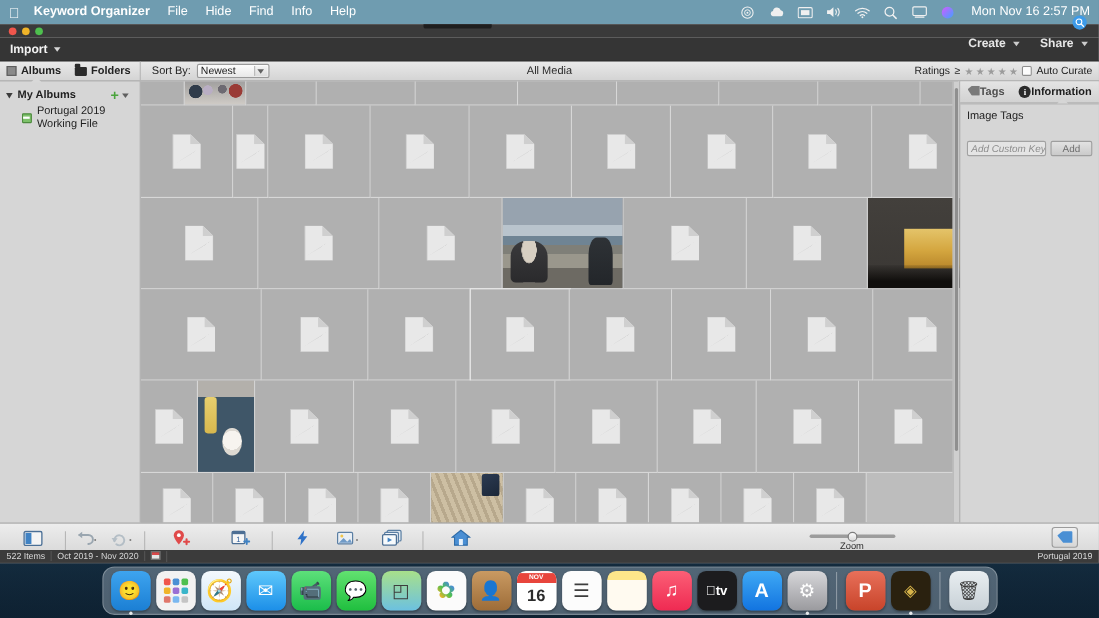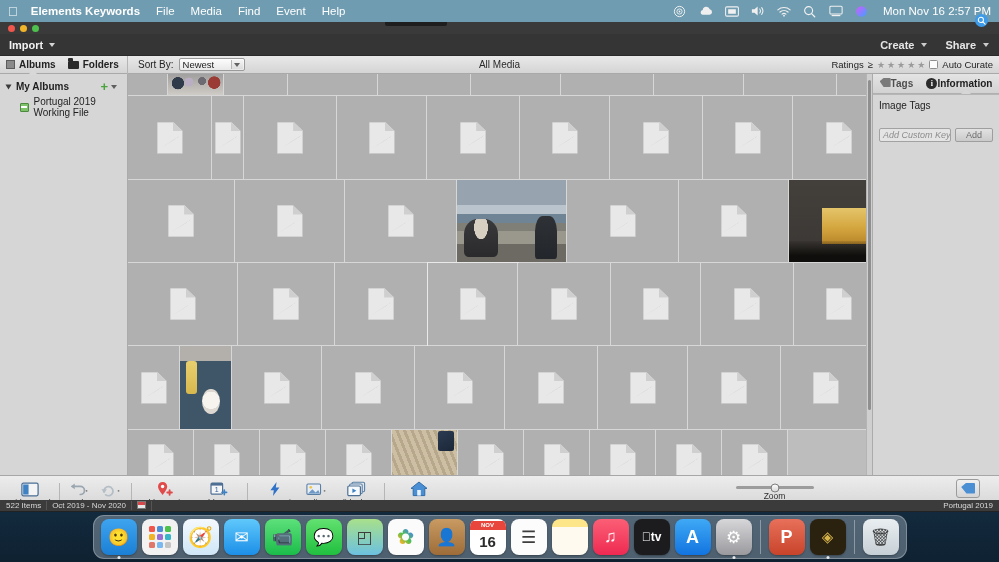--- a/index.html
+++ b/index.html
@@ -72,21 +72,21 @@
   .lt-yellow { background: #f0b429; }
   .lt-green { background: #4ec04e; }
   #titlebar .tab-nub {
     position: absolute; left: 385px; top: 0; width: 62px; height: 4px;
     background: #1e1e1e; border-radius: 0 0 2px 2px;
   }
 
   
   #maintoolbar {
     height: 22px; background: #353535;
-    display: flex; align-items: center;
+    display: flex; 
     color: #e6e6e6; font-size: 11px;
     border-bottom: 1px solid #2a2a2a;
     position: relative;
   }
   #maintoolbar .import {
     display: flex; align-items: center; gap: 6px;
     margin-left: 9px; font-weight: bold; color: #f2f2f2;
   }
   #maintoolbar .center-tabs {
     position: absolute; left: 50%; transform: translateX(-133px);
@@ -420,25 +420,25 @@
          width: 3px; height: 3px; border-radius: 50%; background: rgba(255,255,255,.85); }
 </style>
 </head>
 <body>
 
 <div id="screen">
   <div id="wallpaper"></div>
 
   <div id="menubar">
     <span class="apple"></span>
-    <span class="mi bold">Elements Keywords</span>
+    <span class="mi bold">Keyword Organizer</span>
     <span class="mi">File</span>
-    <span class="mi">Media</span>
+    <span class="mi">Hide</span>
     <span class="mi">Find</span>
-    <span class="mi">Event</span>
+    <span class="mi">Info</span>
     <span class="mi">Help</span>
     <span class="spacer"></span>
     <span class="status-icon">
       <svg width="13" height="13" viewBox="0 0 16 16">
           <circle cx="8" cy="8" r="6.3" fill="none" stroke="#f2f2f2" stroke-width="1.2"></circle>
           <circle cx="8" cy="8" r="3.2" fill="none" stroke="#f2f2f2" stroke-width="1.1"></circle>
           <circle cx="8" cy="8" r="1.1" fill="#f2f2f2"></circle>
         </svg>
     </span>
     <span class="status-icon">

